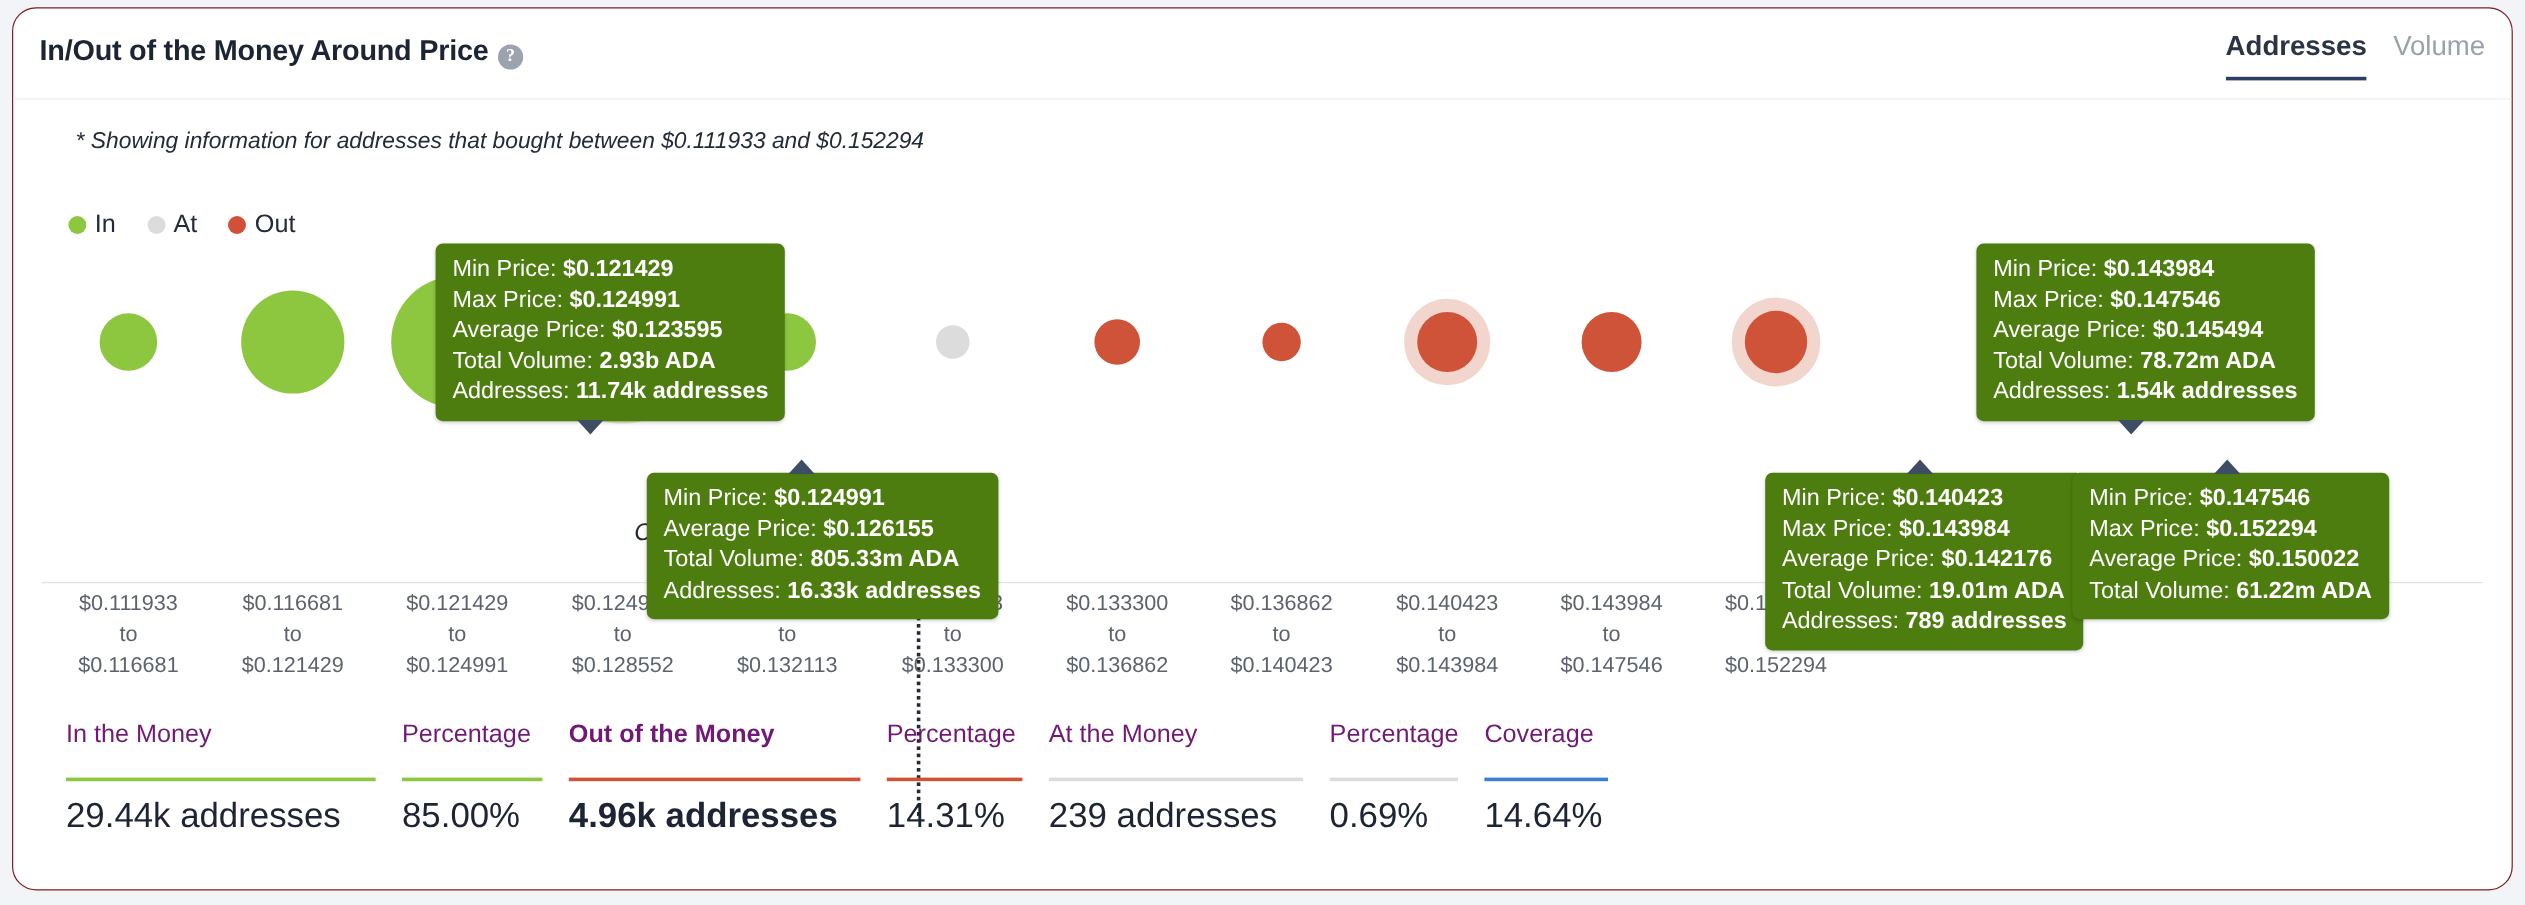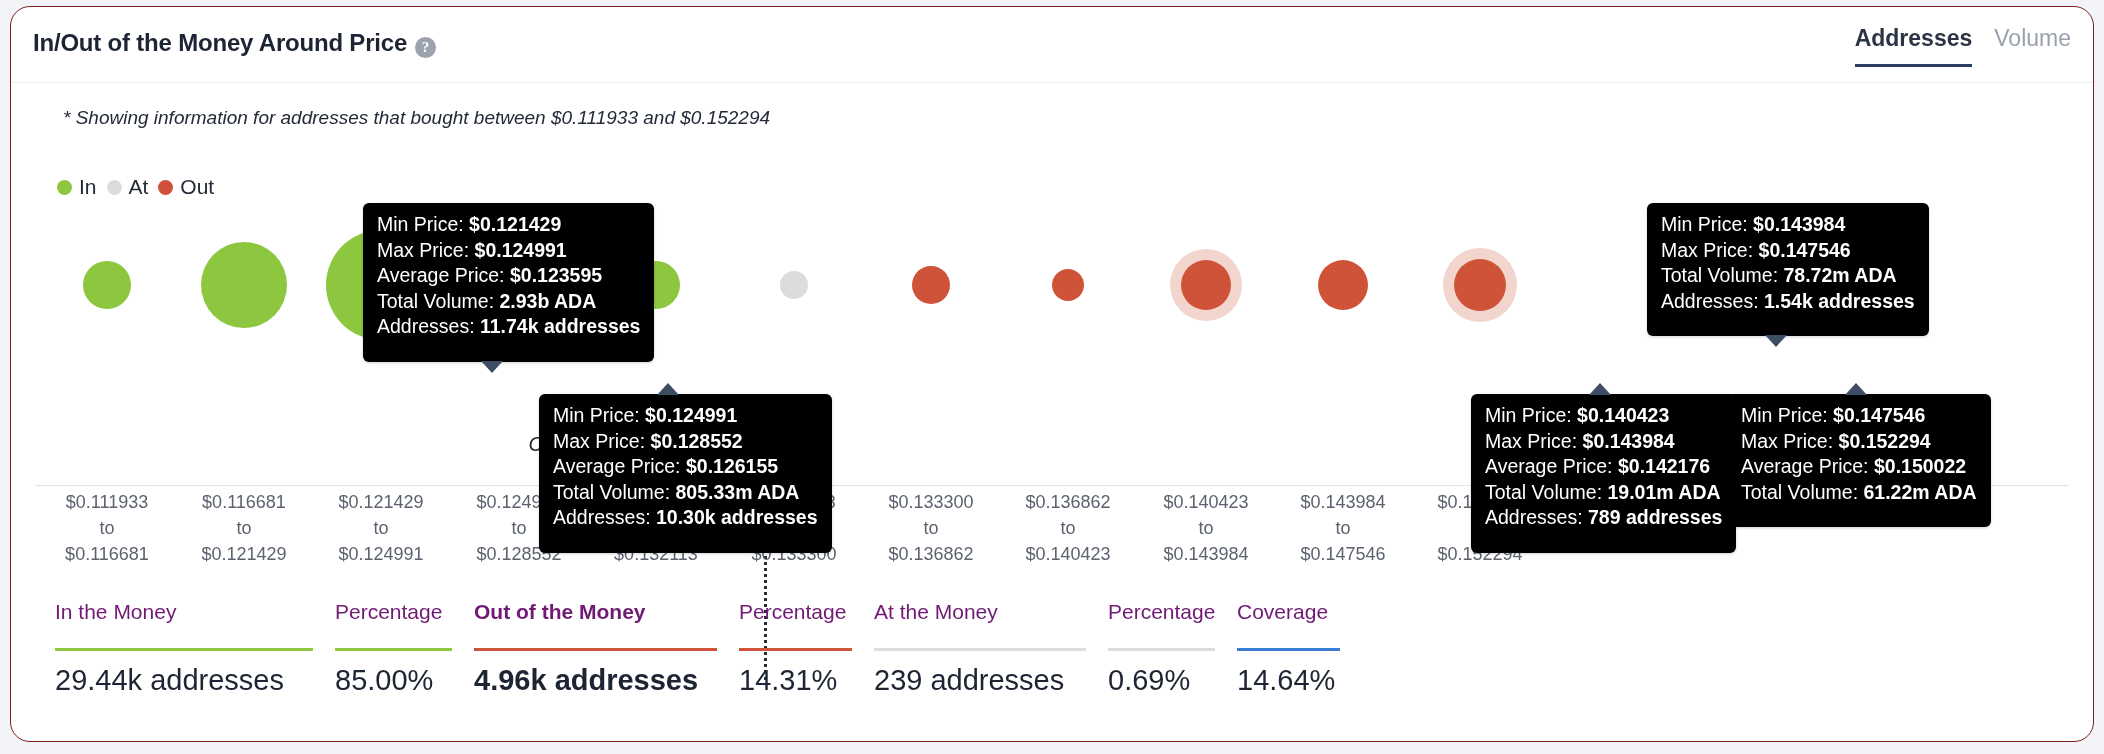--- a/index.html
+++ b/index.html
@@ -51,21 +51,21 @@
   .tab.active { color: #2b3445; font-weight: 600; border-bottom-color: #2c3e63; }
   
   .note {
     position: absolute; left: 52px; top: 100px;
     font-size: 19px; font-style: italic; color: #232b39;
     white-space: nowrap;
   }
   
   .legend {
     position: absolute; left: 46px; top: 168px;
-    display: flex; align-items: center; gap: 10px;
+    display: flex; align-items: center; gap: 26px;
     font-size: 21px; color: #232b39;
   }
   .legend-item { display: flex; align-items: center; gap: 7px; }
   .legend-dot { width: 15px; height: 15px; border-radius: 50%; display: inline-block; }
   
   .plot {
     position: absolute; left: 0; top: 190px;
     width: 2084px; height: 290px;
   }
   .axis-line {
@@ -94,23 +94,23 @@
   
   .xaxis { position: absolute; left: 0; top: 482px; width: 2084px; height: 90px; }
   .xtick {
     position: absolute; transform: translateX(-50%);
     text-align: center; font-size: 18px; color: #5c636e; line-height: 1.45;
     white-space: nowrap;
   }
   
   .tt {
     position: absolute;
-    background: #000000;
+    background: #4d7c0f;
     border-radius: 6px;
-    padding: 9px 14px 22px 14px;
+    padding: 9px 14px 11px 14px;
     color: #ffffff;
     font-size: 19.5px;
     line-height: 1.31;
     white-space: nowrap;
     box-shadow: 0 1px 3px rgba(0,0,0,0.18);
   }
   .tt b { font-weight: 700; }
   .tt .arrow {
     position: absolute;
     width: 0; height: 0;
@@ -248,29 +248,29 @@
       <div class="tt" style="left: 352px; top: 196px;">
         <div><span>Min Price: </span><b>$0.121429</b></div>
         <div><span>Max Price: </span><b>$0.124991</b></div>
         <div><span>Average Price: </span><b>$0.123595</b></div>
         <div><span>Total Volume: </span><b>2.93b ADA</b></div>
         <div><span>Addresses: </span><b>11.74k addresses</b></div>
         <div class="arrow down" style="left: 118px;"></div>
       </div>
       <div class="tt" style="left: 528px; top: 387px;">
         <div><span>Min Price: </span><b>$0.124991</b></div>
-        <div><span>Max Price: </span><b>$0.128552</b></div>
         <div><span>Average Price: </span><b>$0.126155</b></div>
         <div><span>Total Volume: </span><b>805.33m ADA</b></div>
-        <div><span>Addresses: </span><b>10.30k addresses</b></div>
+        <div><span>Addresses: </span><b>16.33k addresses</b></div>
         <div class="arrow up" style="left: 118px;"></div>
       </div>
       <div class="tt" style="left: 1636px; top: 196px;">
         <div><span>Min Price: </span><b>$0.143984</b></div>
         <div><span>Max Price: </span><b>$0.147546</b></div>
+        <div><span>Average Price: </span><b>$0.145494</b></div>
         <div><span>Total Volume: </span><b>78.72m ADA</b></div>
         <div><span>Addresses: </span><b>1.54k addresses</b></div>
         <div class="arrow down" style="left: 118px;"></div>
       </div>
       <div class="tt" style="left: 1460px; top: 387px;">
         <div><span>Min Price: </span><b>$0.140423</b></div>
         <div><span>Max Price: </span><b>$0.143984</b></div>
         <div><span>Average Price: </span><b>$0.142176</b></div>
         <div><span>Total Volume: </span><b>19.01m ADA</b></div>
         <div><span>Addresses: </span><b>789 addresses</b></div>

